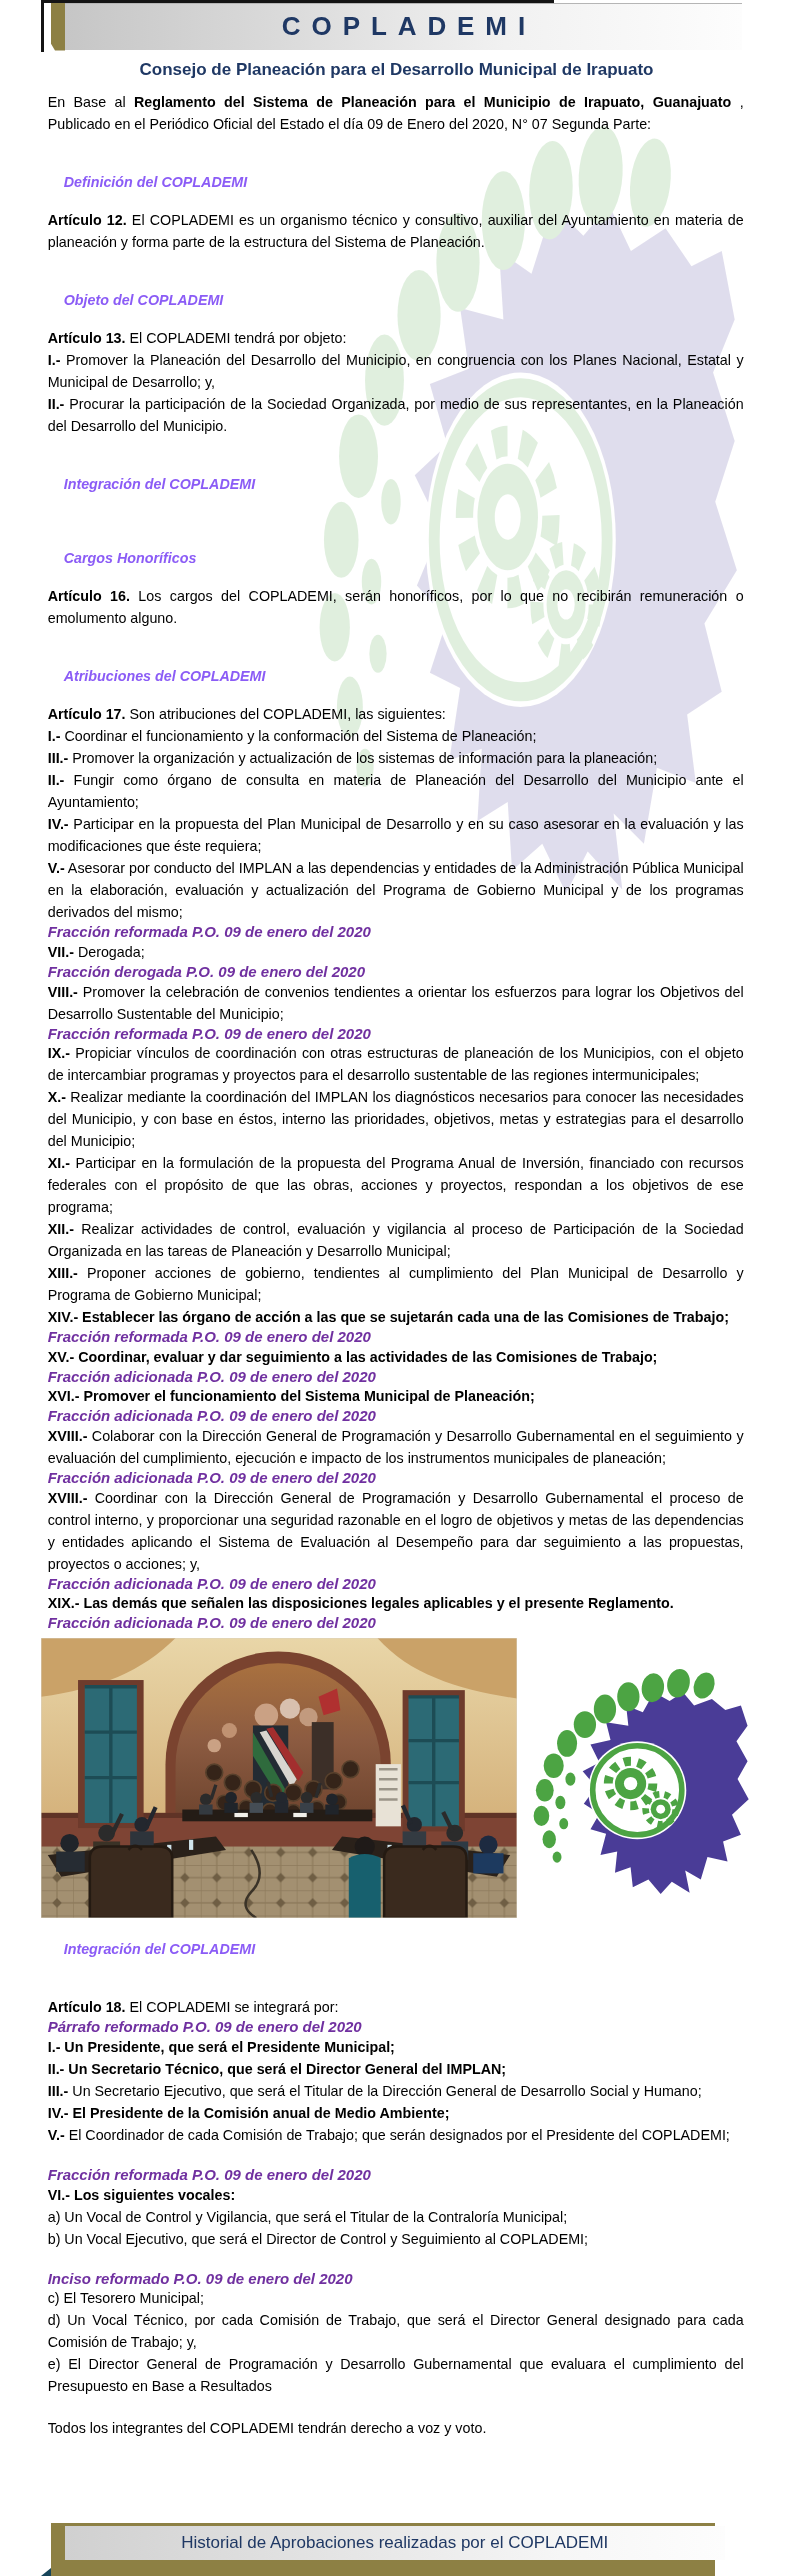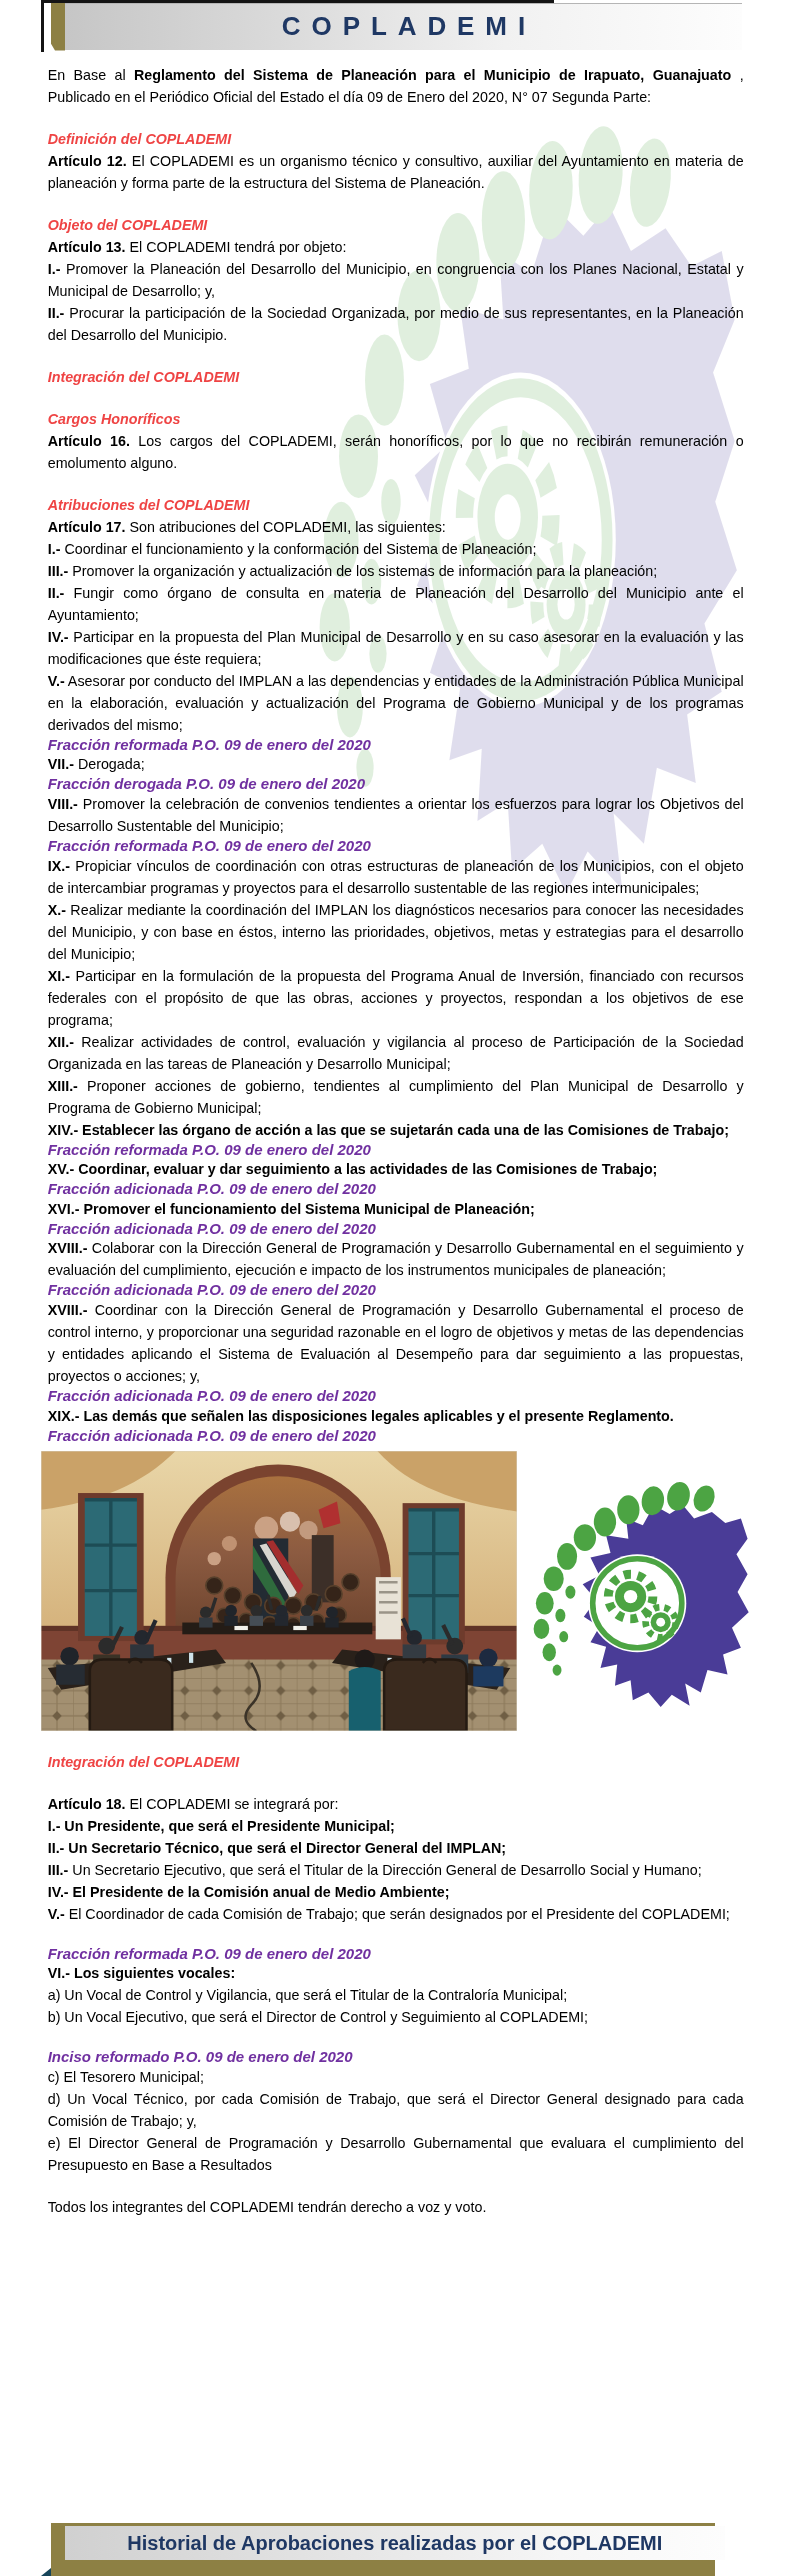--- a/index.html
+++ b/index.html
@@ -14,40 +14,40 @@
   .gray-bar{position:absolute;left:24px;top:2.5px;right:10px;height:46px;
             background:linear-gradient(90deg,#c6c6c6 0%,#d9d9d9 30%,#f1f1f1 65%,#fdfdfd 100%);
             border-top:0.8px solid #b5b5b5;display:flex;align-items:center;justify-content:center;}
   .main-title{font-size:26px;font-weight:bold;color:#1F3864;letter-spacing:0.42em;
               text-indent:0.42em;}
   .subtitle{margin-top:7.6px;text-align:center;font-size:17px;font-weight:bold;color:#1F3864;}
   
   .article{position:relative;z-index:2;padding:11.8px 8.4px 0 6.7px;font-size:14.3px;line-height:22px;}
   .para{margin:0;text-align:justify;}
   .para .b{font-weight:bold;}
-  .hd{margin:0;font-size:14.3px;line-height:22px;font-weight:bold;font-style:italic;color:#ef4444;}
+  .hd{margin:16px;font-size:14.3px;line-height:22px;font-weight:bold;font-style:italic;color:#8b5cf6;}
   .ann{margin:0;font-size:15px;line-height:17.6px;font-weight:bold;font-style:italic;color:#7030A0;}
   .sp{height:20px;}
   
   .media-row{position:relative;z-index:2;display:flex;align-items:center;margin:6.7px 0 20px 0;}
   .photo-wrap{flex:none;width:476px;height:280px;}
   .logo-wrap{flex:1;display:flex;align-items:center;justify-content:center;}
   .logo-wrap svg{width:245px;height:234px;}
   
   .watermark{position:absolute;top:99px;right:0;width:454px;height:798px;opacity:0.17;z-index:1;pointer-events:none;}
   .watermark svg{width:100%;height:100%;}
   
   .bottom-banner{position:absolute;left:0;right:0;bottom:0;height:60px;}
   .banner-corner{position:absolute;left:0;top:40px;width:25px;height:20px;background:#16455a;
                  clip-path:polygon(100% 0,100% 100%,0 100%);}
   .banner-olive{position:absolute;left:10px;top:6.7px;width:664px;height:54px;background:#8D8044;}
   .banner-gray{position:absolute;left:23.5px;top:10px;right:27px;height:34px;
                background:linear-gradient(90deg,#d0d0d0 0%,#e4e4e4 40%,#f6f6f6 75%,#fdfdfd 100%);
                display:flex;align-items:center;justify-content:center;}
-  .banner-title{font-size:20px;font-weight:bold;color:#1F3864;}
+  .banner-title{font-size:17px;font-weight:normal;color:#1F3864;}
 </style>
 </head>
 <body>
 
 <svg width="0" height="0" style="position:absolute" aria-hidden="true">
   <defs>
     <symbol id="implan-logo-sym" viewBox="0 0 210 210" preserveAspectRatio="none">
 
       <path fill="#4A3C97" d="M118,28 L132,36 L144,28 L154,40 L170,34 L182,44 L196,40 L202,58 L192,72 L202,90 L193,106 L203,124 L188,138 L196,156 L180,162 L184,180 L166,176 L160,196 L146,188 L150,208 L134,198 L124,209 L113,196 L99,203 L97,185 L83,190 L85,171 L70,174 L75,155 L61,151 L69,137 L55,128 L66,113 L54,99 L69,91 L61,75 L79,71 L75,55 L95,58 L93,40 L108,46 Z"></path>
 
@@ -92,20 +92,21 @@
   </div>
 
   <div class="top-banner">
     <div class="top-edge"></div>
     <div class="left-edge"></div>
     <div class="gold-tab"></div>
     <div class="gray-bar">
       <span class="main-title">COPLADEMI</span>
     </div>
   </div>
+  <div class="subtitle">Consejo de Planeación para el Desarrollo Municipal de Irapuato</div>
 
   <div class="article" id="article-top">
       <p class="para"><span>En Base al </span><span class="b">Reglamento del Sistema de Planeación para el Municipio de Irapuato, Guanajuato</span><span> , Publicado en el Periódico Oficial del Estado el día 09 de Enero del 2020, N° 07 Segunda Parte:</span></p>
       <div class="sp"></div>
       <h3 class="hd">Definición del COPLADEMI</h3>
       <p class="para"><span class="b">Artículo 12.</span><span> El COPLADEMI es un organismo técnico y consultivo, auxiliar del Ayuntamiento en materia de planeación y forma parte de la estructura del Sistema de Planeación.</span></p>
       <div class="sp"></div>
       <h3 class="hd">Objeto del COPLADEMI</h3>
       <p class="para"><span class="b">Artículo 13.</span><span> El COPLADEMI tendrá por objeto:</span></p>
       <p class="para"><span class="b">I.-</span><span> Promover la Planeación del Desarrollo del Municipio, en congruencia con los Planes Nacional, Estatal y Municipal de Desarrollo; y,</span></p>
@@ -298,20 +299,21 @@
       <svg viewBox="0 0 210 210">
           <use href="#implan-logo-sym"></use>
         </svg>
     </div>
   </div>
 
   <div class="article" id="article-bottom" style="padding-top:0">
       <h3 class="hd">Integración del COPLADEMI</h3>
       <div class="sp"></div>
       <p class="para"><span class="b">Artículo 18.</span><span> El COPLADEMI  se integrará por:</span></p>
+      <p class="ann">Párrafo reformado P.O. 09 de enero del 2020</p>
       <p class="para"><span class="b">I.- Un Presidente, que será el Presidente Municipal;</span></p>
       <p class="para"><span class="b">II.- Un Secretario Técnico, que será el Director General del IMPLAN;</span></p>
       <p class="para"><span class="b">III.-</span><span> Un Secretario Ejecutivo, que será el Titular de la Dirección General de Desarrollo Social y Humano;</span></p>
       <p class="para"><span class="b">IV.- El Presidente de la Comisión anual de Medio Ambiente;</span></p>
       <p class="para"><span class="b">V.-</span><span> El Coordinador de cada Comisión de Trabajo; que serán designados por el Presidente del COPLADEMI;</span></p>
       <div class="sp"></div>
       <p class="ann">Fracción reformada P.O. 09 de enero del 2020</p>
       <p class="para"><span class="b">VI.- Los siguientes vocales:</span></p>
       <p class="para"><span>a) Un Vocal de Control y Vigilancia, que será el Titular de la Contraloría Municipal;</span></p>
       <p class="para"><span>b) Un Vocal Ejecutivo, que será el Director de Control y Seguimiento  al COPLADEMI;</span></p>

